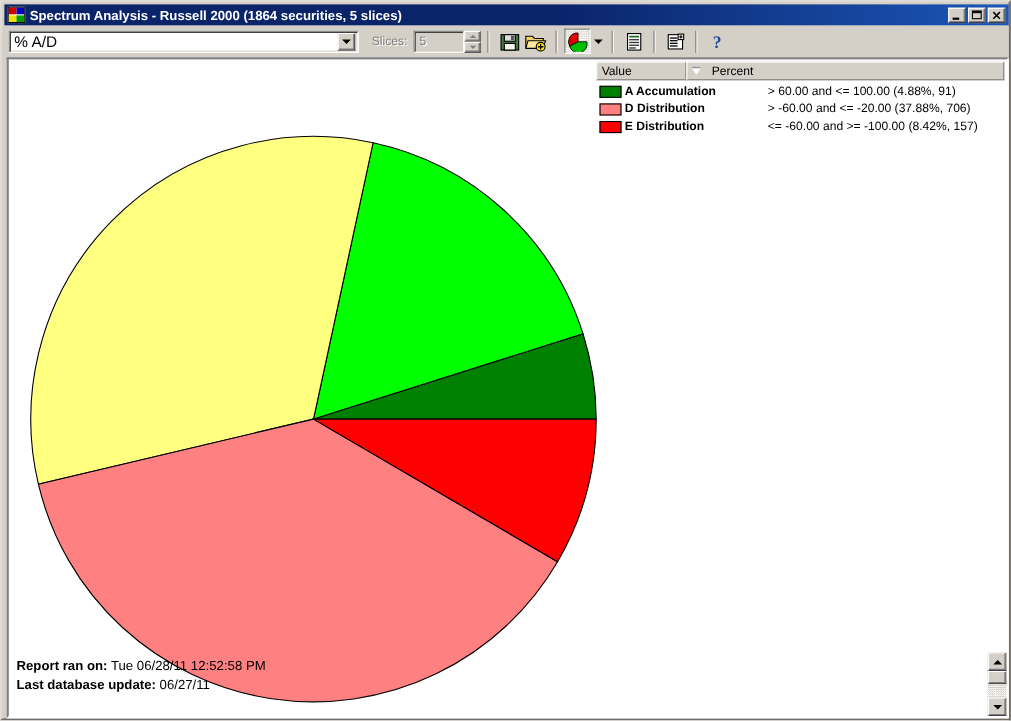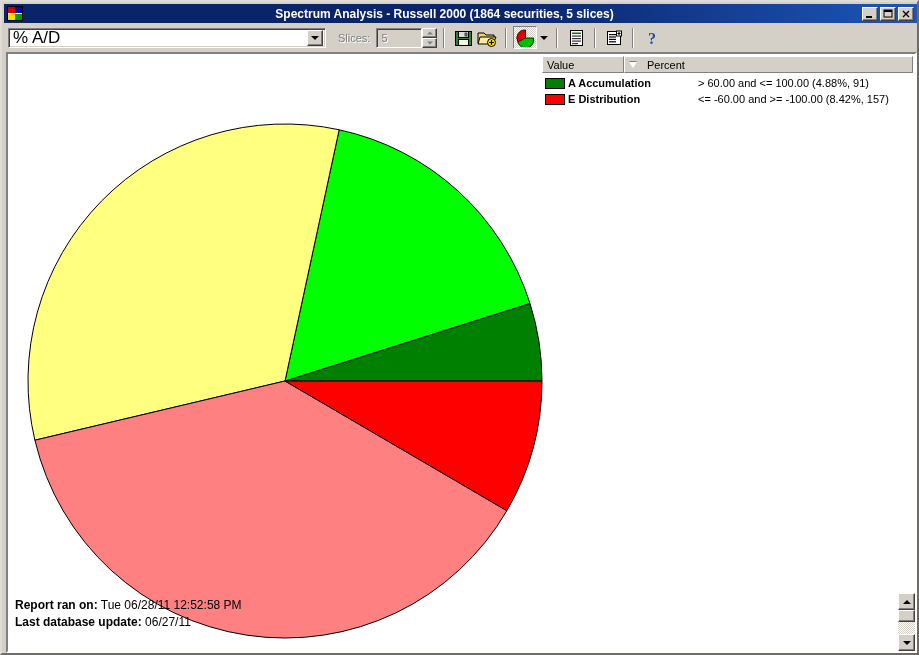--- a/index.html
+++ b/index.html
@@ -46,21 +46,20 @@
   .app-icon .q3 { position:absolute; left:0; bottom:0; width:7px; height:6px; background:#f0e000; }
   .app-icon .q4 { position:absolute; right:0; bottom:0; width:7px; height:6px; background:#00a000; }
 
   .title-text {
     color: #ffffff;
     font-size: 12px;
     font-weight: bold;
     white-space: nowrap;
     letter-spacing: 0px;
     flex: 1 1 auto;
-    text-align: center;
   }
   .title-buttons { display:flex; gap:2px; margin-right:2px; flex:0 0 auto; }
   .tbtn {
     width: 16px; height: 14px;
     background: #d4d0c8;
     border-left: 1px solid #ffffff;
     border-top: 1px solid #ffffff;
     border-right: 1px solid #404040;
     border-bottom: 1px solid #404040;
     box-shadow: inset -1px -1px 0 #808080, inset 1px 1px 0 #d4d0c8;
@@ -87,21 +86,21 @@
     border-right: 1px solid #ffffff;
     border-bottom: 1px solid #ffffff;
     box-shadow: inset 1px 1px 0 #404040, inset -1px -1px 0 #d4d0c8;
     display: flex; align-items: center;
     box-sizing: border-box;
     position: relative;
   }
   .combo-value {
     flex: 1 1 auto;
     padding-left: 4px;
-    font-size: 17px;
+    font-size: 14px;
     color: #000;
     white-space: nowrap; overflow: hidden;
   }
   .combo-arrow {
     width: 16px; height: 16px;
     margin-right: 2px;
     background: #d4d0c8;
     border-left: 1px solid #ffffff;
     border-top: 1px solid #ffffff;
     border-right: 1px solid #404040;
@@ -469,20 +468,25 @@
           <span>Percent</span>
         </div>
       </div>
       <div class="legend-rows" id="legend-rows">
           <div class="legend-row">
             <span class="swatch" style="background: rgb(0, 128, 0);"></span>
             <span class="lr-name">A Accumulation</span>
             <span class="lr-desc">&gt; 60.00 and &lt;= 100.00 (4.88%, 91)</span>
           </div>
           <div class="legend-row">
+            <span class="swatch" style="background: rgb(255, 128, 128);"></span>
+            <span class="lr-name">D Distribution</span>
+            <span class="lr-desc">&gt; -60.00 and &lt;= -20.00 (37.88%, 706)</span>
+          </div>
+          <div class="legend-row">
             <span class="swatch" style="background: rgb(255, 0, 0);"></span>
             <span class="lr-name">E Distribution</span>
             <span class="lr-desc">&lt;= -60.00 and &gt;= -100.00 (8.42%, 157)</span>
           </div>
         </div>
     </div>
 
     <div class="footer">
       <div>
         <b>Report ran on:</b>

